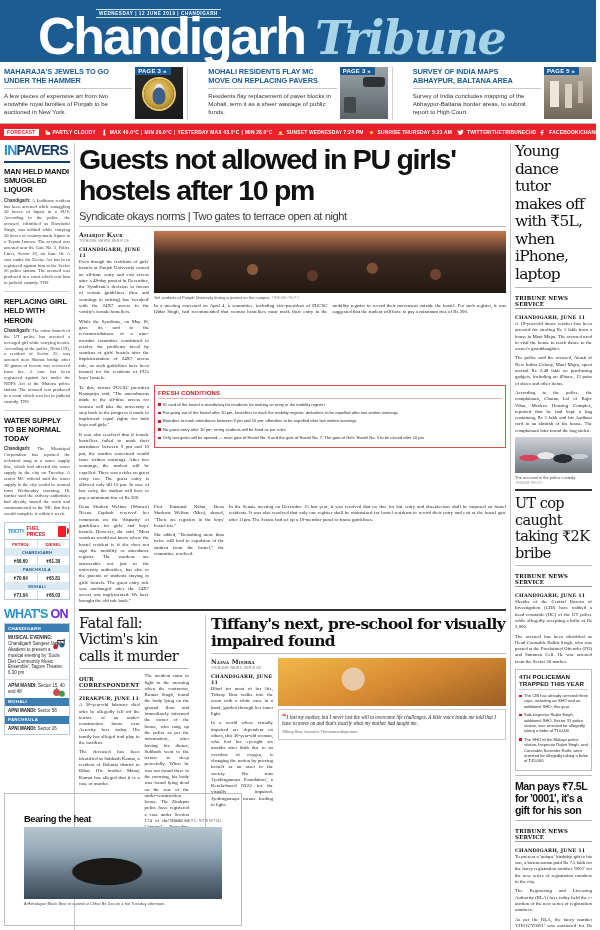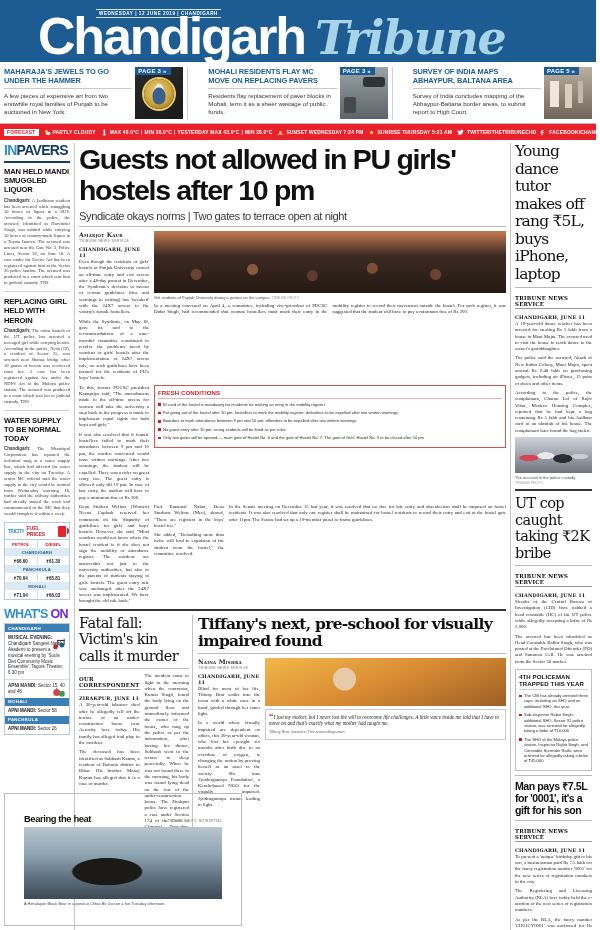--- a/index.html
+++ b/index.html
@@ -713,21 +713,21 @@
             <div class="bodytext" style="margin-top:3px;">She added, "Defaulting more than twice will lead to expulsion of the student from the hostel," the committee resolved.</div>
           </div>
           <div style="flex:1;">
             <div class="bodytext">In the Senate meeting on December 15 last year, it was resolved that no fine for late entry and absenteeism shall be imposed on hostel residents. It was also resolved that only one register shall be maintained for hostel residents to record their entry and exit at the hostel gate after 11pm. The Senate had set up a 10-member panel to frame guidelines.</div>
           </div>
         </div>
       </div>
 
       <div class="hrule-thick"></div>
 
-      <div style="display:flex; gap:3px;">
+      <div style="display:flex; gap:16px;">
 
         <div style="width:110px; flex:0 0 110px;">
           <div class="h-serif-md">Fatal fall: Victim's kin calls it murder</div>
           <div class="hrule"></div>
           <div style="display:flex; gap:5px;">
             <div style="flex:1;">
               <div class="svc">OUR CORRESPONDENT</div>
               <div class="place">ZIRAKPUR, JUNE 11</div>
               <div class="bodytext">A 30-year-old labourer died after he allegedly fell off the terrace of an under-construction house near Aerocity here today. His family has alleged foul play in the incident.</div>
               <div class="bodytext" style="margin-top:3px;">The deceased has been identified as Subhash Kamat, a resident of Baharia district in Bihar. His brother Manoj Kumar has alleged that it is a case of murder.</div>
@@ -759,21 +759,21 @@
           </div>
         </div>
 
       </div>
 
     </div>
 
     <div class="col-right vrule" style="padding-left:4px;">
 
       <div>
-        <div class="h-serif-lg">Young dance tutor makes off rang ₹5L, buys iPhone, laptop</div>
+        <div class="h-serif-lg">Young dance tutor makes off with ₹5L, when iPhone, laptop</div>
         <div class="hrule"></div>
         <div class="svc">TRIBUNE NEWS SERVICE</div>
         <div class="place">CHANDIGARH, JUNE 11</div>
         <div class="bodytext">A 19-year-old dance teacher has been arrested for stealing Rs 5 lakh from a house in Mani Majra. The accused used to visit the house to teach dance to the owner's granddaughter.</div>
         <div class="bodytext" style="margin-top:3px;">The police said the accused, Akash of New Indira Colony, Mani Majra, spent around Rs 2.48 lakh on purchasing gadgets, including an iPhone, 13 pairs of shoes and other items.</div>
         <div class="bodytext" style="margin-top:3px;">According to the police, the complainant, Charan Lal of Rajiv Vihar, Modern Housing Complex, reported that he had kept a bag containing Rs 5 lakh and his Aadhaar card in an almirah of his house. The complainant later found the bag stolen.</div>
         <div class="photo shoes" style="height:36px; margin-top:3px;"></div>
         <div class="cap">
           <span>The accused in the police custody.</span>
           <span class="credit">TRIBUNE PHOTO</span>

